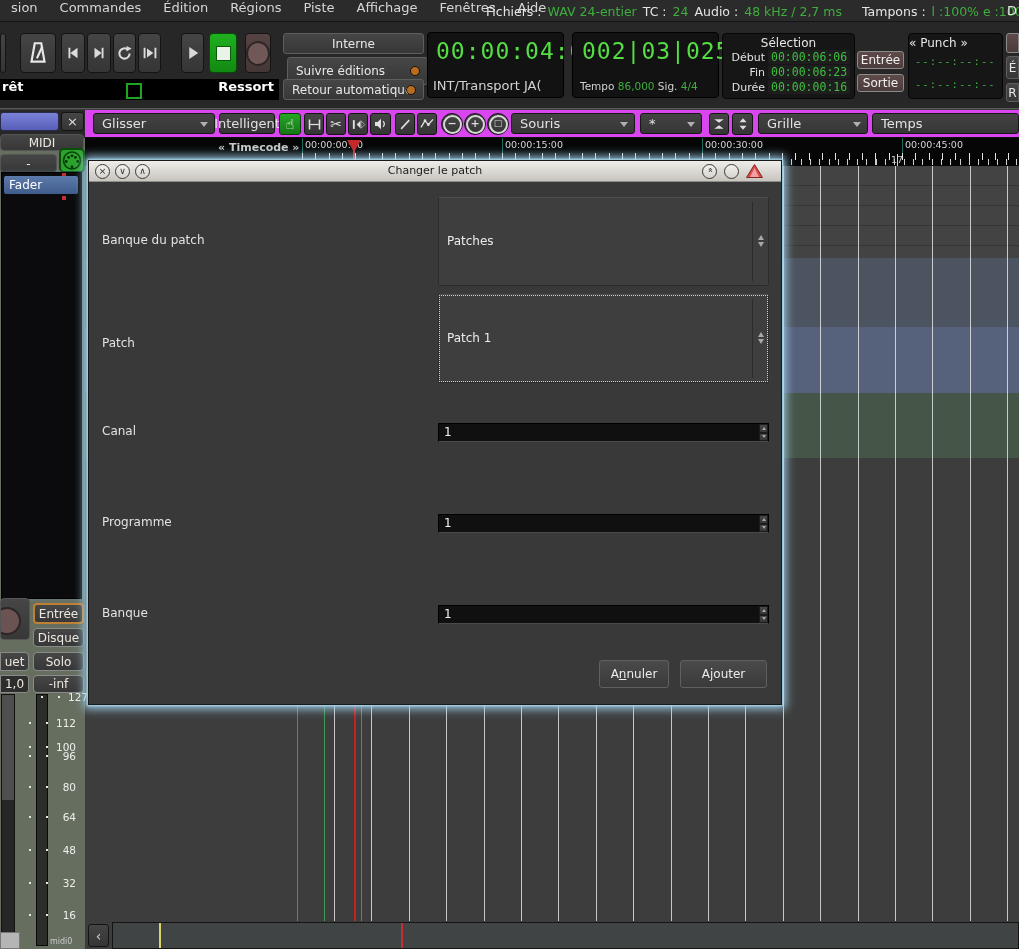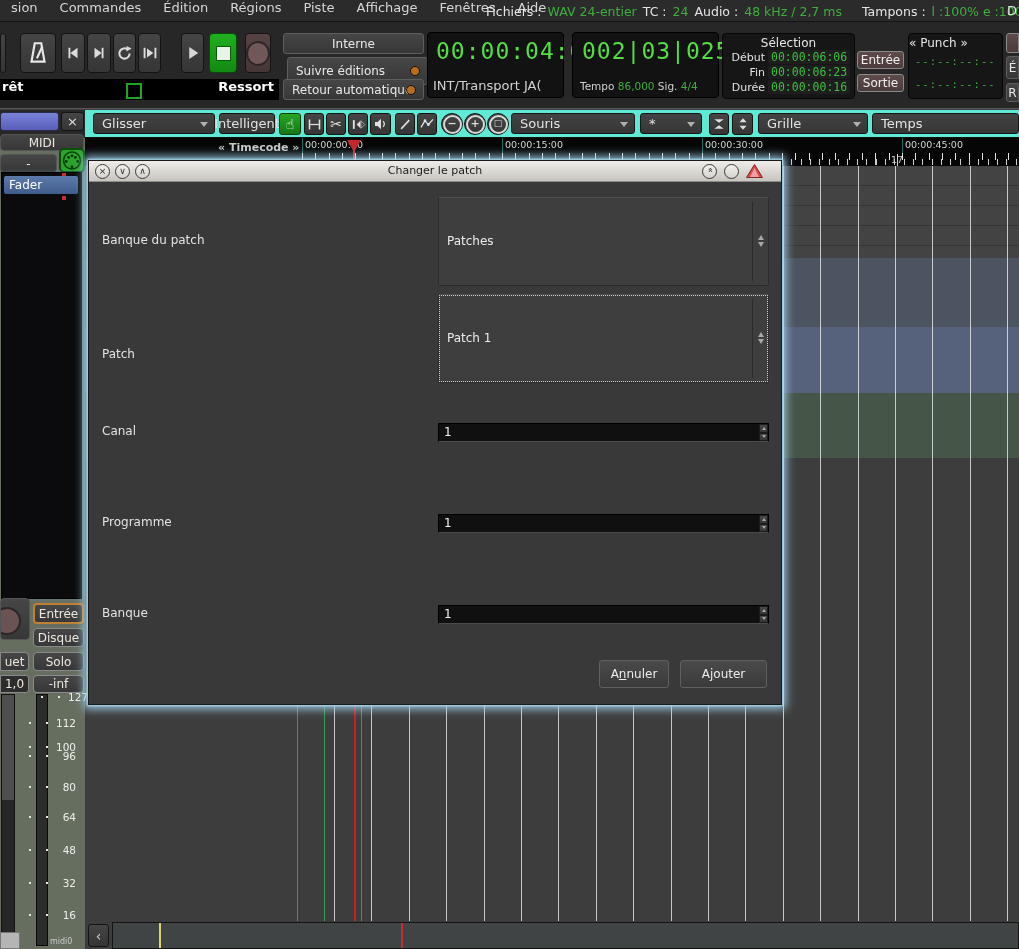--- a/index.html
+++ b/index.html
@@ -29,21 +29,21 @@
   .clocktime{font-family:"DejaVu Sans Mono","Liberation Mono",monospace;font-size:23px;color:#55dd44;letter-spacing:1px;}
   .clocksub{font-size:13px;color:#d2d2d2;}
   .darkpanel{background:#161616;border-radius:4px;border:1px solid #060606;}
   .selrow{display:flex;align-items:center;height:14px;margin-bottom:1px;}
   .sellab{width:42px;text-align:right;color:#e2e2e2;font-size:11px;padding-right:3px;}
   .selval{font-family:"DejaVu Sans Mono","Liberation Mono",monospace;font-size:11.5px;color:#3fbf3f;background:#1e1e1e;border-radius:2px;padding:0 3px;}
   .punchbtn{background:linear-gradient(#5f4a4a,#4c3b3b);border:1px solid #8a8a8a;border-radius:3px;color:#f0f0f0;font-size:12px;
     display:flex;align-items:center;justify-content:center;}
   .punchval{font-family:"DejaVu Sans Mono","Liberation Mono",monospace;font-size:10.5px;color:#3fae3f;letter-spacing:1px;}
   
-  #toolbar{left:85px;top:110px;width:934px;height:28px;background:#5eead4;border-bottom:1px solid #111;}
+  #toolbar{left:85px;top:110px;width:934px;height:28px;background:#d946ef;border-bottom:1px solid #111;}
   .drop{background:linear-gradient(#434343,#363636);border:1px solid #171717;border-radius:3px;color:#e2e2e2;
     font-size:13px;display:flex;align-items:center;padding:0 8px;}
   .drop .arr{position:absolute;right:6px;top:50%;margin-top:-2px;width:0;height:0;
     border-left:4px solid transparent;border-right:4px solid transparent;border-top:5px solid #b0b0b0;}
   .tool{background:linear-gradient(#454545,#353535);border:1px solid #141414;border-radius:3px;
     display:flex;align-items:center;justify-content:center;color:#e0e0e0;}
   .toolgreen{background:linear-gradient(#27a527,#157815);border:1px solid #063f06;}
   .zoomc{width:15px;height:15px;border:2px solid #d8d8d8;border-radius:50%;color:#d8d8d8;
     font:bold 11px/13px "DejaVu Sans",sans-serif;text-align:center;}
   
@@ -437,21 +437,21 @@
     <span class="dlglabel" style="top:72px">Banque du patch</span>
     <div class="combo" style="top:36px">
       <span class="cv">Patches</span>
       <span class="sep"></span>
       <span class="spingroup">
           <span class="ca-up"></span>
           <span class="ca-dn"></span>
         </span>
     </div>
 
-    <span class="dlglabel" style="top:186px">Patch</span>
+    <span class="dlglabel" style="top:175px">Patch</span>
     <div class="combo focusdots" style="top:133px">
       <span class="cv">Patch 1</span>
       <span class="sep"></span>
       <span class="spingroup">
           <span class="ca-up"></span>
           <span class="ca-dn"></span>
         </span>
     </div>
 
     <span class="dlglabel" style="top:263px">Canal</span>

